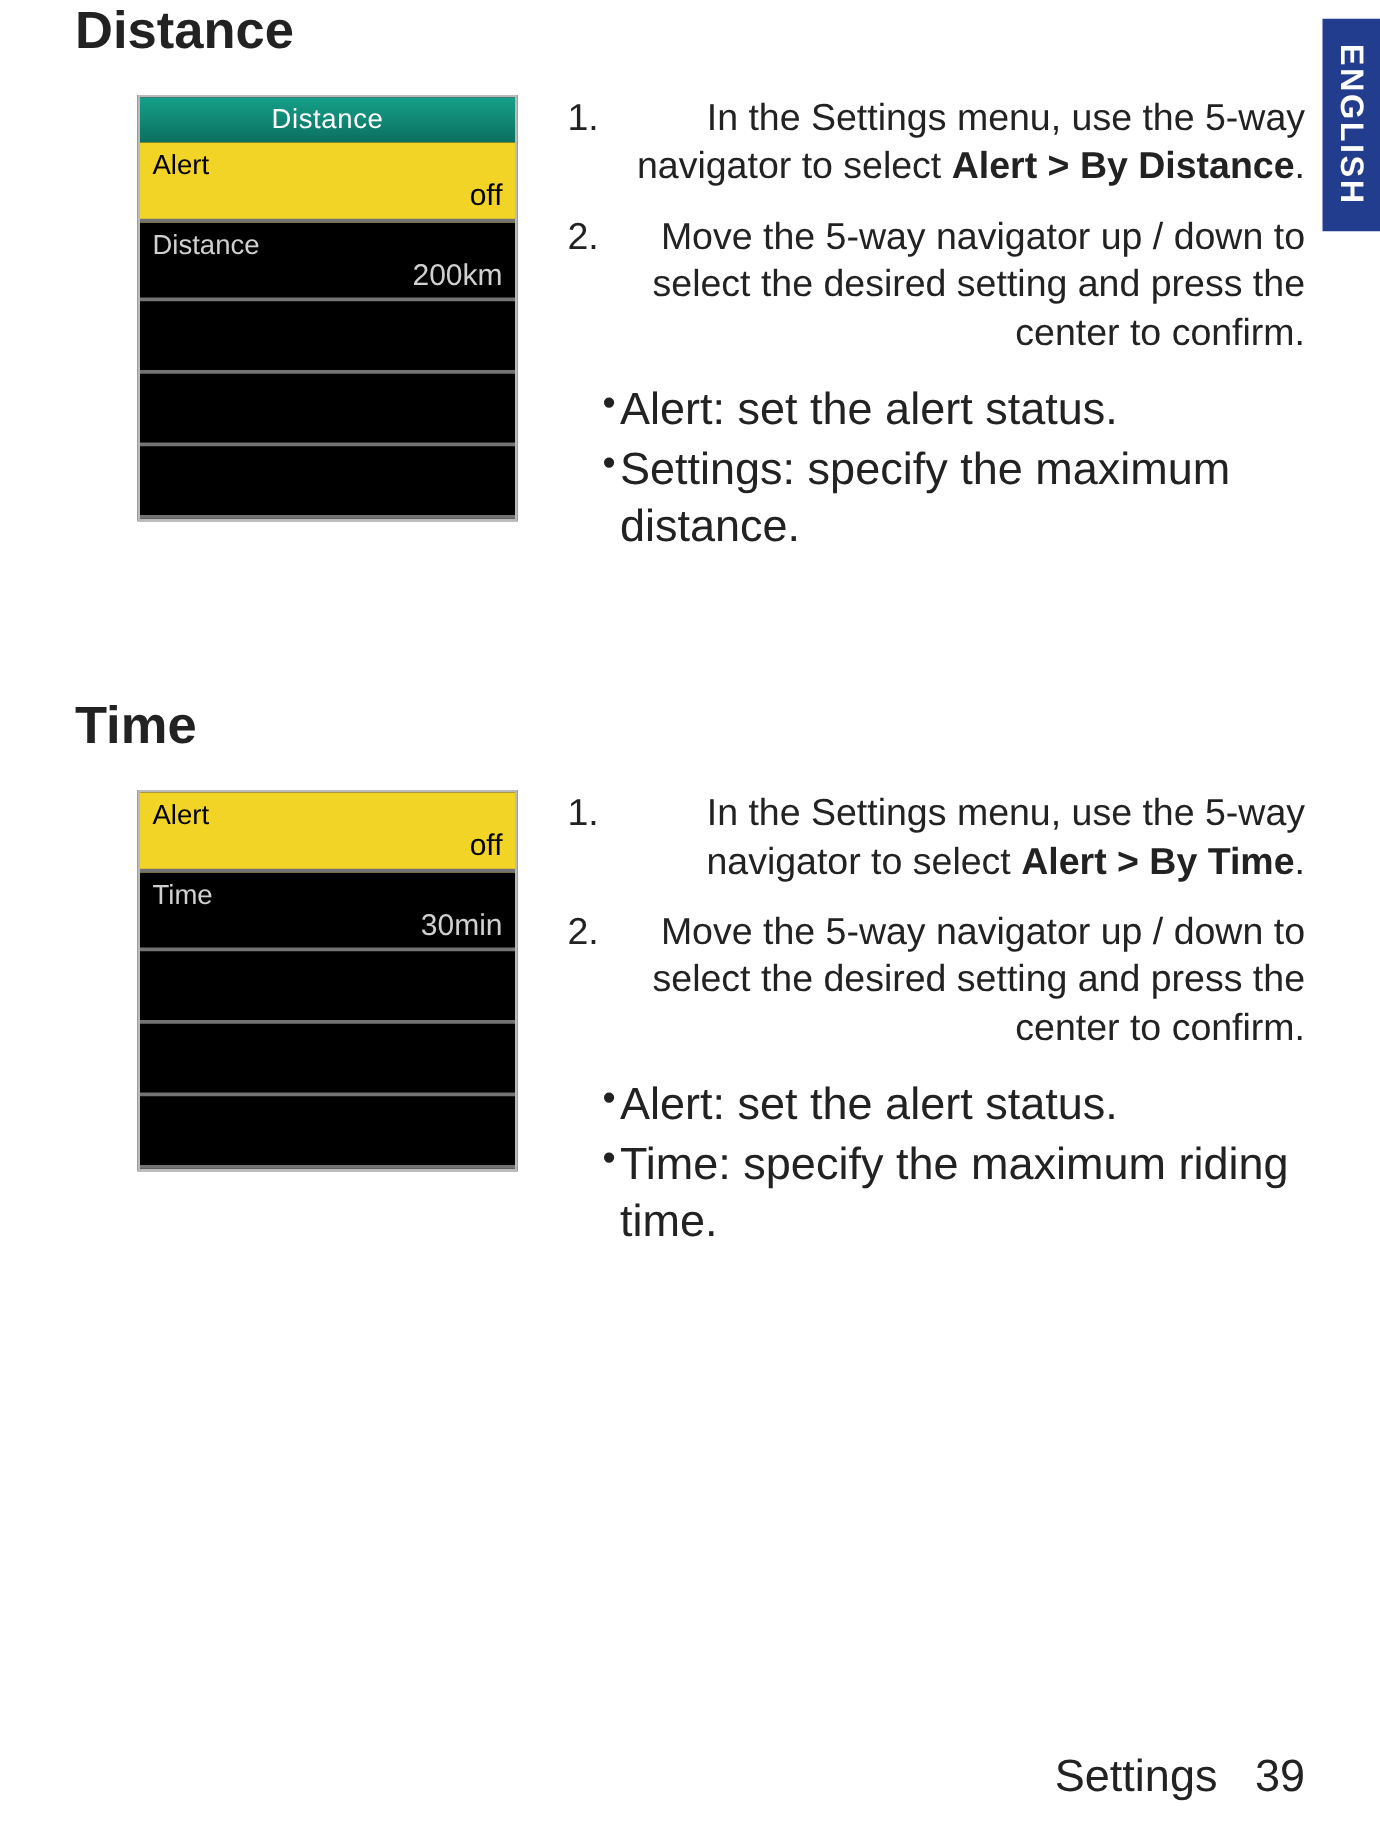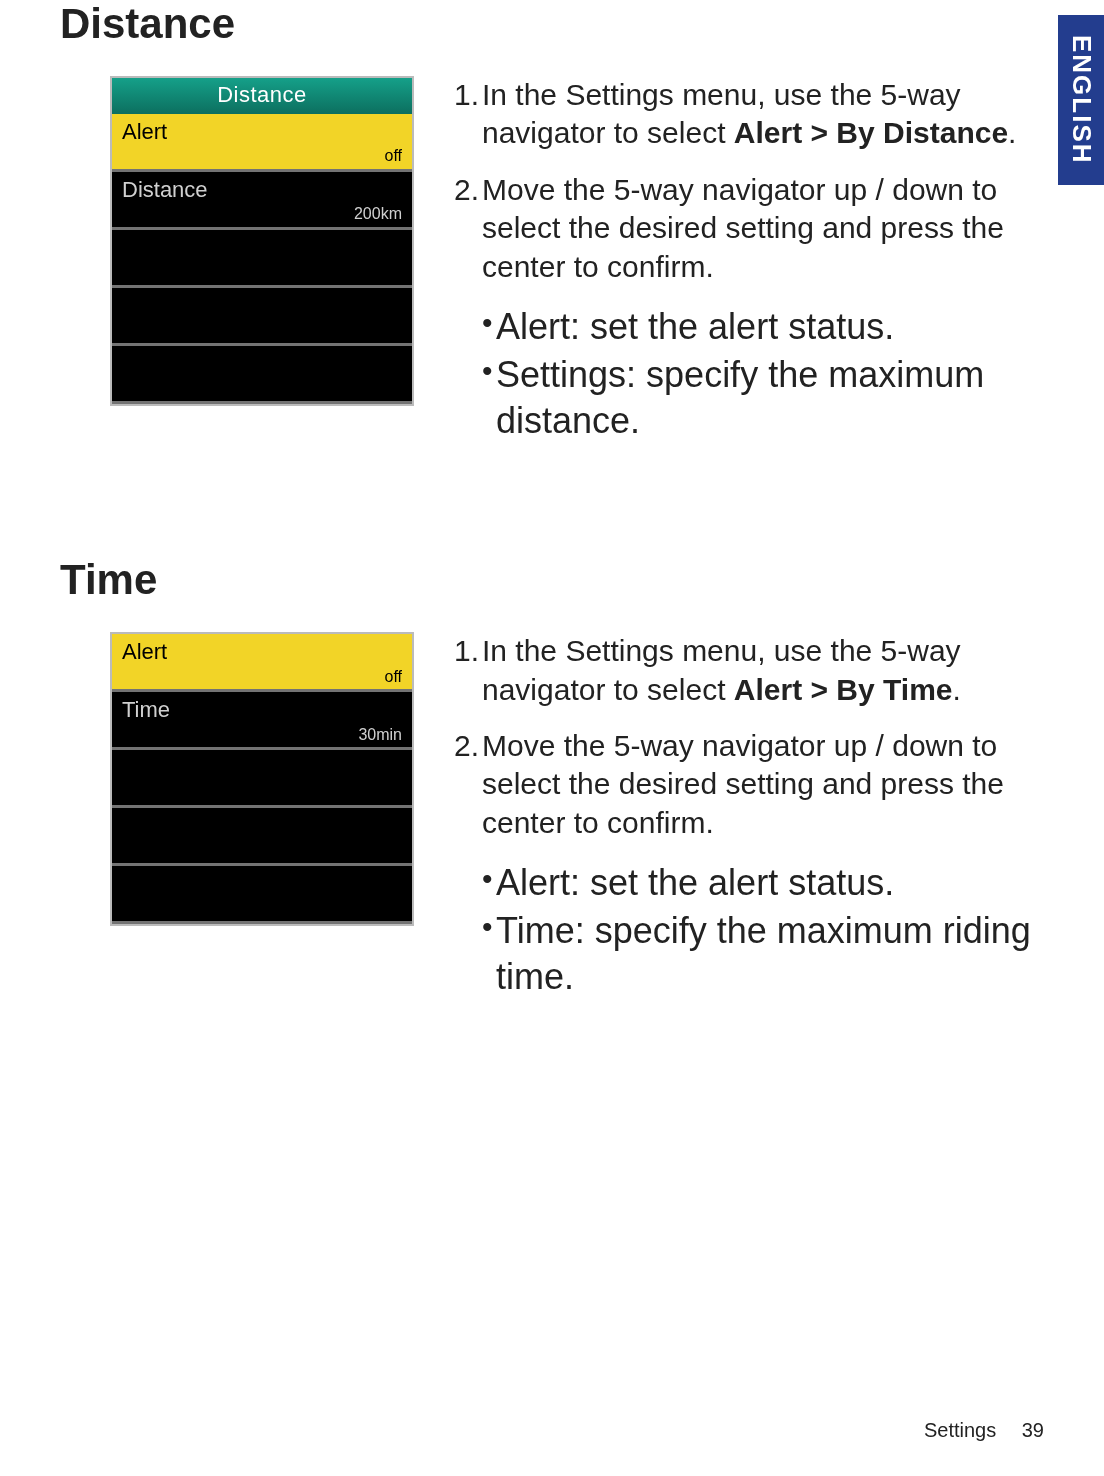--- a/index.html
+++ b/index.html
@@ -92,21 +92,21 @@
     font-family: Tahoma, "Segoe UI", sans-serif;
     font-size: 22px;
     color: #d0d0d0;
     line-height: 1.1;
   }
   .device-row.selected .row-label {
     color: #000;
   }
   .row-value {
     font-family: Tahoma, "Segoe UI", sans-serif;
-    font-size: 16px;
+    font-size: 24px;
     color: #d0d0d0;
     text-align: right;
     line-height: 1.1;
   }
   .device-row.selected .row-value {
     color: #000;
   }
   .device-row.empty {
     min-height: 58px;
   }
@@ -121,20 +121,21 @@
   .step {
     display: flex;
     margin-bottom: 18px;
   }
   .step-num {
     flex: none;
     width: 28px;
   }
   .step-text {
     flex: 1;
+    text-align: right;
   }
   .step .bold {
     font-weight: 700;
   }
   .bullets {
     padding-left: 28px;
   }
   .bullet {
     display: flex;
     margin-bottom: 2px;
@@ -148,21 +149,21 @@
   .bullet .btxt {
     flex: 1;
     font-size: 36px;
     line-height: 1.28;
   }
 
   .footer {
     position: absolute;
     bottom: 34px;
     right: 60px;
-    font-size: 20px;
+    font-size: 36px;
     color: #222;
   }
   .footer .pnum {
     margin-left: 20px;
   }
 </style>
 </head>
 <body>
 
 <div class="page">

